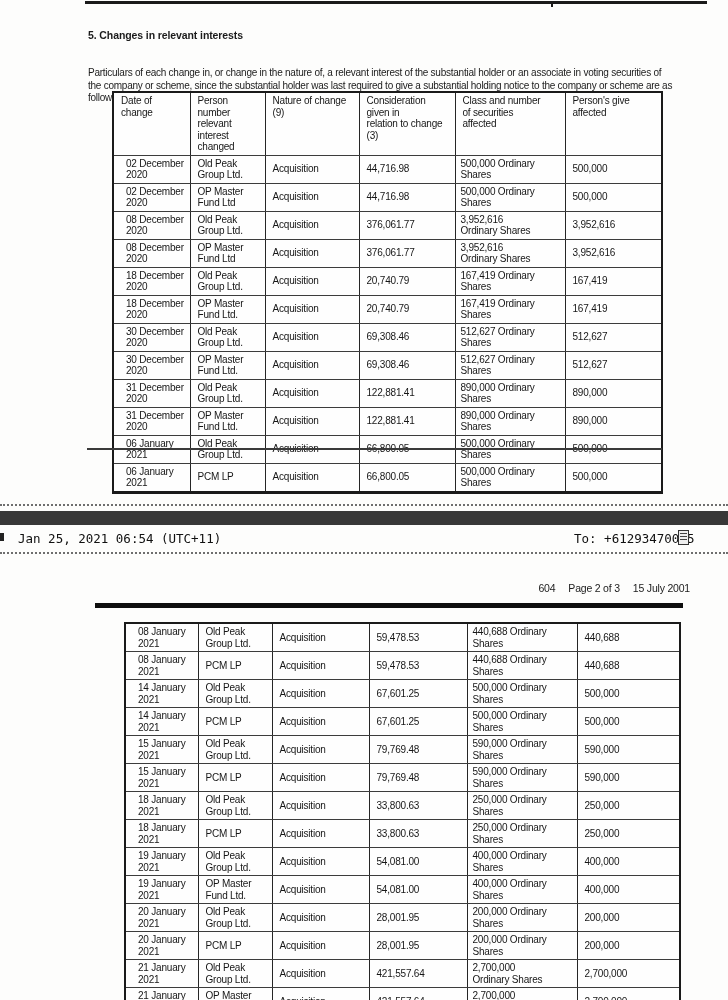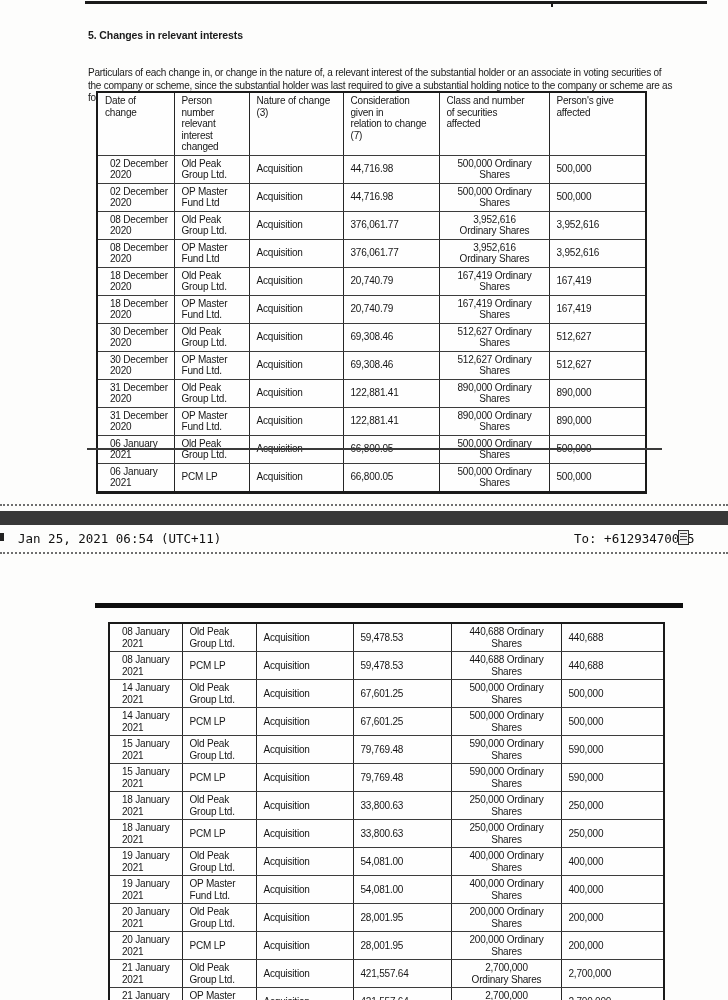--- a/index.html
+++ b/index.html
@@ -27,39 +27,40 @@
     font-size:10px;line-height:12.5px;letter-spacing:-0.25px;
     white-space:pre-line;
     margin-top:16px;
   }
 
   
   table.doc-table{
     border-collapse:collapse;table-layout:fixed;
     position:absolute;
     background:#fefefe;
+    margin-left:16px;
   }
   table.doc-table th, table.doc-table td{
     border-left:1px solid #262626;
     border-right:1px solid #262626;
     border-top:1.5px solid #3c3c3c;
     border-bottom:1.5px solid #3c3c3c;
     font-size:10px;line-height:11.5px;letter-spacing:-0.2px;
     padding:2px 4px 2px 7px;
     white-space:pre-line;
     overflow:hidden;
     font-weight:normal;
     text-align:left;
     color:#161616;
   }
   table.doc-table{border:2px solid #1a1a1a;}
   table.doc-table th{vertical-align:top;height:30px;}
   table.doc-table td{vertical-align:middle;height:21px;}
   table.doc-table td:first-child{vertical-align:top;padding-left:12px;}
-  table.doc-table td:nth-child(5){vertical-align:top;padding-left:5px;text-align:center;}
+  table.doc-table td:nth-child(5){vertical-align:top;padding-left:5px;}
   #table1{top:91px;left:96px;width:549px;border-bottom-width:3px;}
   #table2{top:622px;left:108px;width:555px;}
 
   
   .mid-rule{position:absolute;top:448px;left:87px;width:575px;height:2px;background:#3a3a3a;}
 
   
   .dotted-rule{position:absolute;left:0;width:728px;height:0;border-top:2px dotted #6e6e6e;}
   .dotted-rule.r1{top:504px;}
   .dotted-rule.r2{top:552px;}
@@ -110,23 +111,23 @@
       <col style="width:96px">
         <col style="width:110px">
         <col style="width:97px">
     </colgroup>
     <thead>
       <tr>
         <th>Date of change</th>
         <th>Person number
 relevant interest
 changed</th>
-        <th>Nature of change (3)</th>
+        <th>Nature of change (9)</th>
         <th>Consideration given in
-relation to change (7)</th>
+relation to change (3)</th>
         <th>Class and number
 of securities
 affected</th>
         <th>Person's give
 affected</th>
       </tr>
     </thead>
     <tbody>
         <tr>
           <td>02 December
@@ -269,20 +270,25 @@
     <span class="fax-timestamp">Jan 25, 2021 06:54 (UTC+11)</span>
     <span class="fax-to">To: +61293470005</span>
   </div>
   <div class="page-icon">
       <i></i>
       <i></i>
       <i></i>
     </div>
   <div class="dotted-rule r2"></div>
 
+  <div class="form-footer">
+    <span>604</span>
+    <span>Page 2 of 3</span>
+    <span>15 July 2001</span>
+  </div>
   <div class="footer-rule"></div>
 
   <table class="doc-table" id="table2">
     <colgroup>
       <col style="width:73px">
         <col style="width:74px">
         <col style="width:97px">
       <col style="width:98px">
         <col style="width:110px">
         <col style="width:103px">

